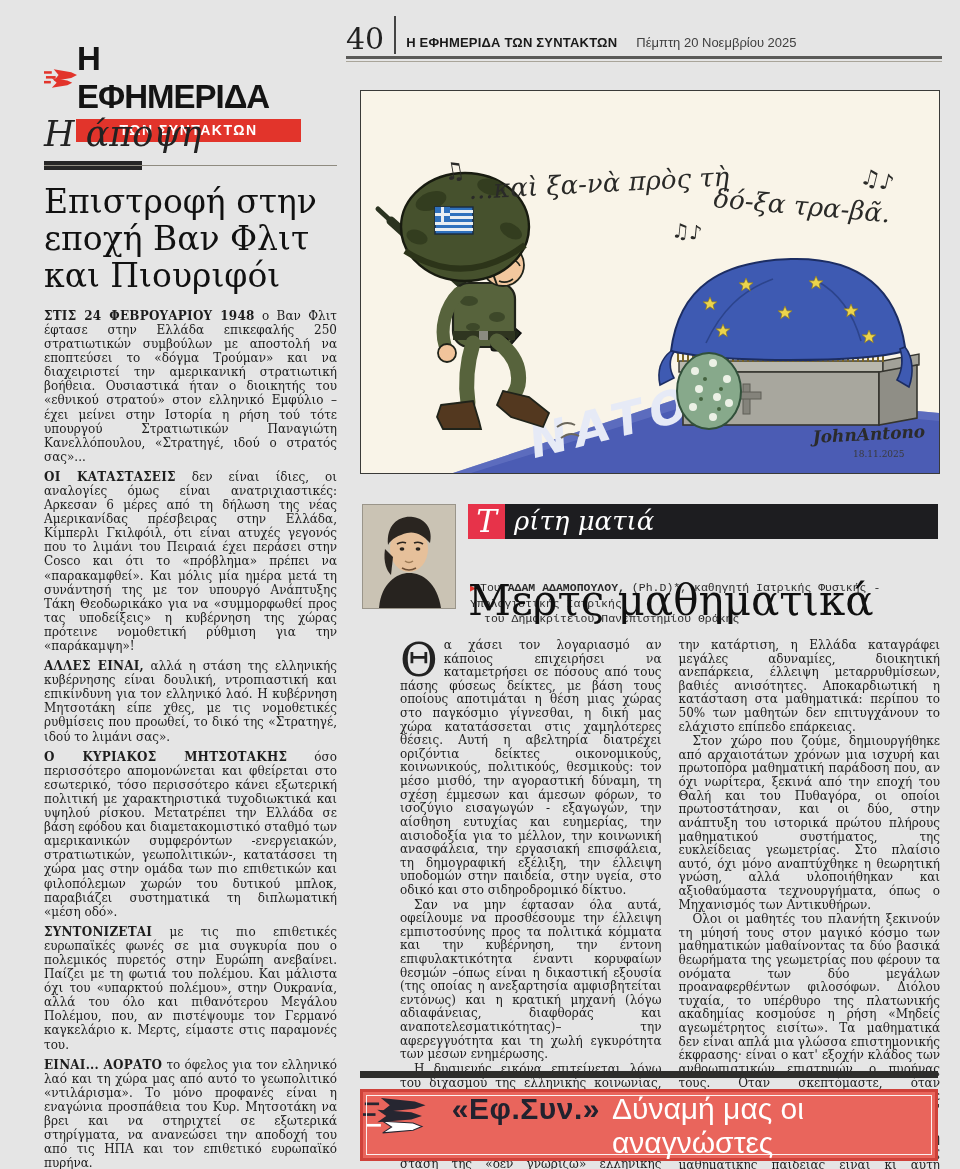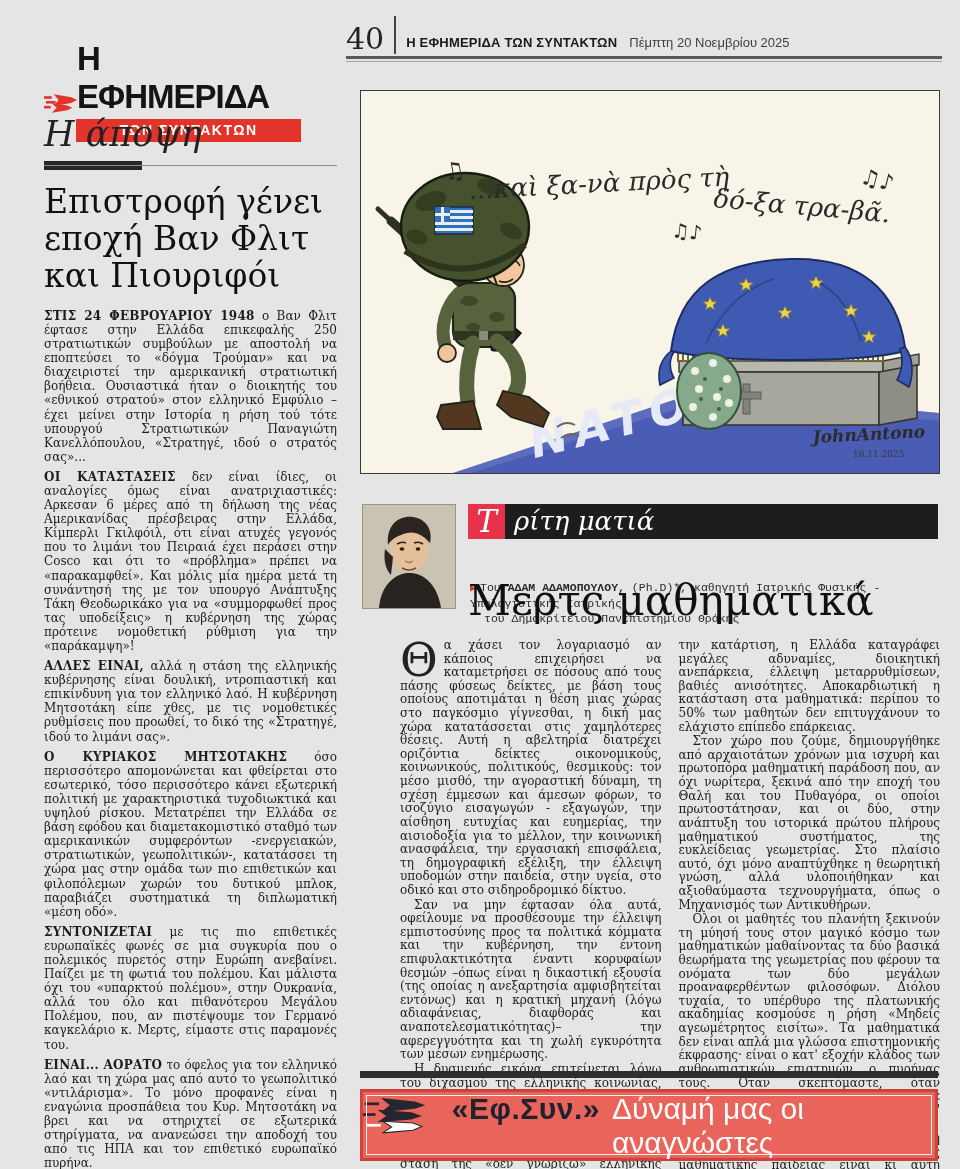--- a/index.html
+++ b/index.html
@@ -4,29 +4,29 @@
 <style>
   html,body{margin:0;padding:0;background:#d8d4c8;}
   .page{position:relative;width:960px;height:1169px;margin:0 auto;background:#e5e5e5;overflow:hidden;
         font-family:"DejaVu Serif",serif;color:#1c1c1c;}
 
   
   .hdr{position:absolute;left:346px;top:16px;width:596px;}
   .hdr-row{display:flex;align-items:flex-end;gap:10px;}
   .hdr-num{font-family:"DejaVu Serif",serif;font-size:30px;line-height:30px;color:#222;}
   .hdr-bar{width:2px;height:38px;background:#444;}
-  .hdr-text{padding-bottom:4px;font-family:"Liberation Sans",sans-serif;font-size:13px;display:flex;gap:12px;align-items:center;}
+  .hdr-text{padding-bottom:4px;font-family:"Liberation Sans",sans-serif;font-size:13px;display:flex;gap:19px;align-items:center;}
   .hdr-title{font-weight:bold;color:#1a1a1a;letter-spacing:.2px;}
   .hdr-date{color:#3f3f3f;}
   .hdr-rule{margin-top:2px;height:3px;background:#5a5a58;}
   .hdr-rule2{margin-top:2px;height:1px;background:#a9a59a;}
 
   
   .logo{position:absolute;left:44px;top:40px;width:250px;}
-  .logo-top{display:flex;align-items:flex-end;}
+  .logo-top{display:flex;align-items:center;}
   .logo-title{font-family:"Liberation Sans",sans-serif;font-weight:bold;font-size:33px;letter-spacing:-1px;color:#141414;}
   .logo-redbar{margin:3px 0 0 32px;width:225px;background:#e2342b;color:#fff;text-align:center;
                font-family:"Liberation Sans",sans-serif;font-weight:bold;font-size:14px;letter-spacing:1.5px;padding:3px 0 4px;}
 
   
   .op{position:absolute;left:44px;top:114px;width:293px;}
   .op-label{font-style:italic;font-size:35px;color:#222;}
   .op-div{position:relative;height:12px;margin-top:6px;}
   .op-div::before{content:"";position:absolute;left:0;top:1px;width:98px;height:9px;background:#262626;}
   .op-div::after{content:"";position:absolute;left:0;top:5px;width:100%;height:1px;background:#8f8b80;}
@@ -95,21 +95,21 @@
         <polygon points="8,13 24,15.5 29,18 24,20.5 8,23 13,18" fill="#e2342b"></polygon>
       </svg>
       <span class="logo-title">Η ΕΦΗΜΕΡΙΔΑ</span>
     </div>
     <div class="logo-redbar">ΤΩΝ ΣΥΝΤΑΚΤΩΝ</div>
   </div>
 
   <div class="op">
     <div class="op-label">Η άποψη</div>
     <div class="op-div"></div>
-    <div class="op-headline">Επιστροφή γένει εποχή Βαν Φλιτ και Πιουριφόι</div>
+    <div class="op-headline">Επιστροφή στην εποχή Βαν Φλιτ και Πιουριφόι</div>
     <div class="op-body">
       <p><span class="op-lead">ΣΤΙΣ 24 ΦΕΒΡΟΥΑΡΙΟΥ 1948</span><span> ο Βαν Φλιτ έφτασε στην Ελλάδα επικεφαλής 250 στρατιωτικών συμβούλων με αποστολή να εποπτεύσει το «δόγμα Τρούμαν» και να διαχειριστεί την αμερικανική στρατιωτική βοήθεια. Ουσιαστικά ήταν ο διοικητής του «εθνικού στρατού» στον ελληνικό Εμφύλιο – έχει μείνει στην Ιστορία η ρήση τού τότε υπουργού Στρατιωτικών Παναγιώτη Κανελλόπουλου, «Στρατηγέ, ιδού ο στρατός σας»...</span></p>
       <p><span class="op-lead">ΟΙ ΚΑΤΑΣΤΑΣΕΙΣ</span><span> δεν είναι ίδιες, οι αναλογίες όμως είναι ανατριχιαστικές: Αρκεσαν 6 μέρες από τη δήλωση της νέας Αμερικανίδας πρέσβειρας στην Ελλάδα, Κίμπερλι Γκιλφόιλ, ότι είναι ατυχές γεγονός που το λιμάνι του Πειραιά έχει περάσει στην Cosco και ότι το «πρόβλημα» πρέπει να «παρακαμφθεί». Και μόλις μία ημέρα μετά τη συνάντησή της με τον υπουργό Ανάπτυξης Τάκη Θεοδωρικάκο για να «συμμορφωθεί προς τας υποδείξεις» η κυβέρνηση της χώρας πρότεινε νομοθετική ρύθμιση για την «παράκαμψη»!</span></p>
       <p><span class="op-lead">ΑΛΛΕΣ ΕΙΝΑΙ,</span><span> αλλά η στάση της ελληνικής κυβέρνησης είναι δουλική, ντροπιαστική και επικίνδυνη για τον ελληνικό λαό. Η κυβέρνηση Μητσοτάκη είπε χθες, με τις νομοθετικές ρυθμίσεις που προωθεί, το δικό της «Στρατηγέ, ιδού το λιμάνι σας».</span></p>
       <p><span class="op-lead">Ο ΚΥΡΙΑΚΟΣ ΜΗΤΣΟΤΑΚΗΣ</span><span> όσο περισσότερο απομονώνεται και φθείρεται στο εσωτερικό, τόσο περισσότερο κάνει εξωτερική πολιτική με χαρακτηριστικά τυχοδιωκτικά και υψηλού ρίσκου. Μετατρέπει την Ελλάδα σε βάση εφόδου και διαμετακομιστικό σταθμό των αμερικανικών συμφερόντων -ενεργειακών, στρατιωτικών, γεωπολιτικών-, κατατάσσει τη χώρα μας στην ομάδα των πιο επιθετικών και φιλοπόλεμων χωρών του δυτικού μπλοκ, παραβιάζει συστηματικά τη διπλωματική «μέση οδό».</span></p>
       <p><span class="op-lead">ΣΥΝΤΟΝΙΖΕΤΑΙ</span><span> με τις πιο επιθετικές ευρωπαϊκές φωνές σε μια συγκυρία που ο πολεμικός πυρετός στην Ευρώπη ανεβαίνει. Παίζει με τη φωτιά του πολέμου. Και μάλιστα όχι του «υπαρκτού πολέμου», στην Ουκρανία, αλλά του όλο και πιθανότερου Μεγάλου Πολέμου, που, αν πιστέψουμε τον Γερμανό καγκελάριο κ. Μερτς, είμαστε στις παραμονές του.</span></p>
       <p><span class="op-lead">ΕΙΝΑΙ... ΑΟΡΑΤΟ</span><span> το όφελος για τον ελληνικό λαό και τη χώρα μας από αυτό το γεωπολιτικό «ντιλάρισμα». Το μόνο προφανές είναι η εναγώνια προσπάθεια του Κυρ. Μητσοτάκη να βρει και να στηριχτεί σε εξωτερικά στηρίγματα, να ανανεώσει την αποδοχή του από τις ΗΠΑ και τον επιθετικό ευρωπαϊκό πυρήνα.</span></p>
 
     </div>
   </div>

